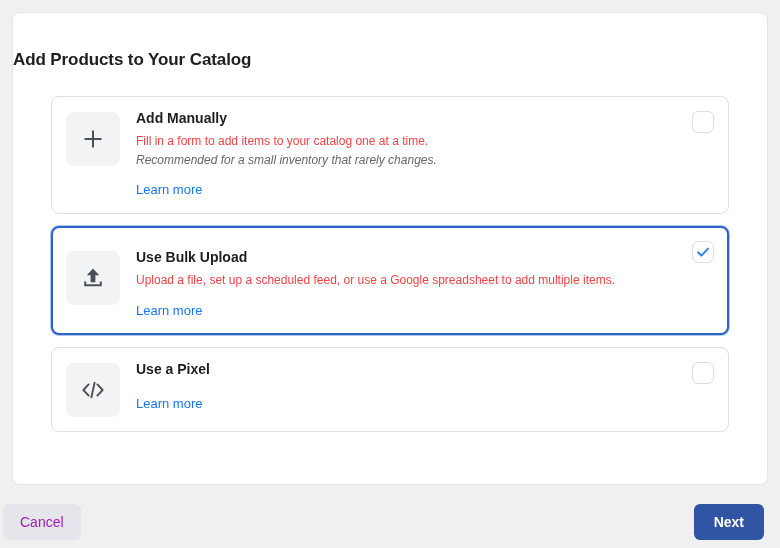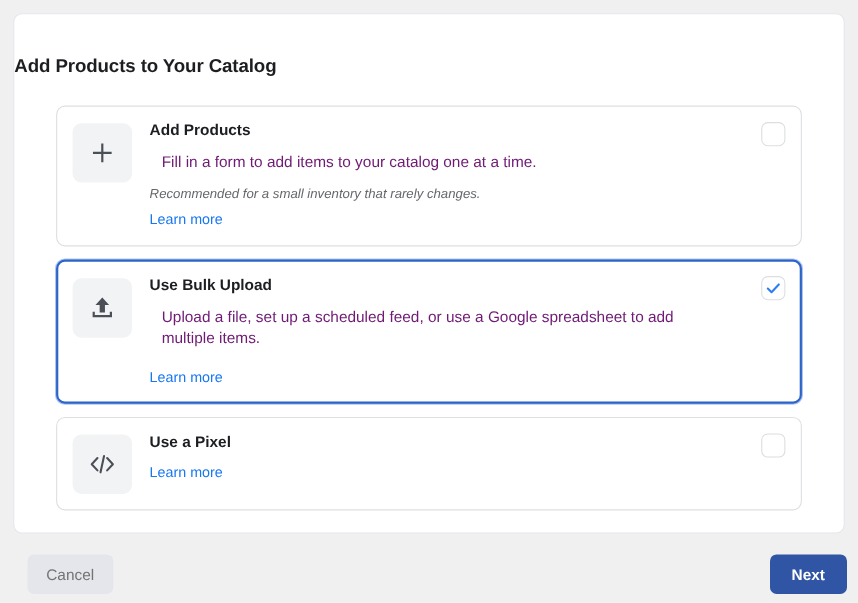--- a/index.html
+++ b/index.html
@@ -63,21 +63,21 @@
     border: 1px solid #dddfe2;
     border-radius: 8px;
     padding: 12px 14px 14px 14px;
     margin-bottom: 12px;
     display: flex;
     align-items: flex-start;
     cursor: pointer;
   }
   .option-card.selected {
     border: 2px solid #2d64c8;
-    padding: 12px 13px 13px 13px;
+    padding: 20px 13px 13px 13px;
     box-shadow: 0 0 0 1px rgba(105,150,225,0.55);
   }
 
   .option-icon-box {
     flex: 0 0 auto;
     width: 54px;
     height: 54px;
     background: #f2f3f5;
     border-radius: 8px;
     display: flex;
@@ -95,38 +95,38 @@
   }
 
   .option-title {
     font-size: 14px;
     font-weight: bold;
     color: #1c1e21;
     line-height: 18px;
     margin: 0 0 5px 0;
   }
   .option-desc {
-    font-size: 14px;
-    color: #701a75;
+    font-size: 12px;
+    color: #ef4444;
     line-height: 19px;
-    margin: 11px;
+    margin: 0;
   }
   .option-sub {
     font-size: 12px;
     color: #65676b;
     line-height: 17px;
     margin: 1px 0 0 0;
     font-style: italic;
   }
   .option-link {
     display: inline-block;
     font-size: 13px;
     color: #1877f2;
     line-height: 18px;
-    margin-top: 6px;
+    margin-top: 12px;
     text-decoration: none;
     cursor: pointer;
   }
 
   
   .option-check {
     position: absolute;
     top: 14px;
     right: 14px;
     width: 22px;
@@ -158,29 +158,29 @@
     position: absolute;
     box-sizing: border-box;
     font-family: "Liberation Sans", sans-serif;
     font-size: 14px;
     border: none;
     border-radius: 6px;
     cursor: pointer;
     line-height: 1;
   }
   .btn-cancel {
-    left: 25px;
+    left: 3px;
     top: 19px;
     height: 36px;
     padding: 0 17px;
     background: #e4e6eb;
-    color: #737373;
+    color: #a21caf;
   }
   .btn-next {
-    right: 10px;
+    right: 16px;
     top: 19px;
     height: 36px;
     padding: 0 20px;
     background: #2f55a4;
     color: #ffffff;
     font-weight: bold;
   }
 </style>
 </head>
 <body>
@@ -193,21 +193,21 @@
 
     <ul class="options">
 
       <li class="option-card">
         <span class="option-icon-box">
           <svg width="22" height="22" viewBox="0 0 22 22" aria-hidden="true">
             <path d="M11 2.5 L11 19.5 M2.5 11 L19.5 11" stroke="#4b4f56" stroke-width="2" stroke-linecap="butt"></path>
           </svg>
         </span>
         <div class="option-body">
-          <p class="option-title">Add Products</p>
+          <p class="option-title">Add Manually</p>
           <p class="option-desc">Fill in a form to add items to your catalog one at a time.</p>
           <p class="option-sub">Recommended for a small inventory that rarely changes.</p>
           <a class="option-link">Learn more</a>
         </div>
         <span class="option-check">
           
         </span>
       </li>
 
       <li class="option-card selected">

